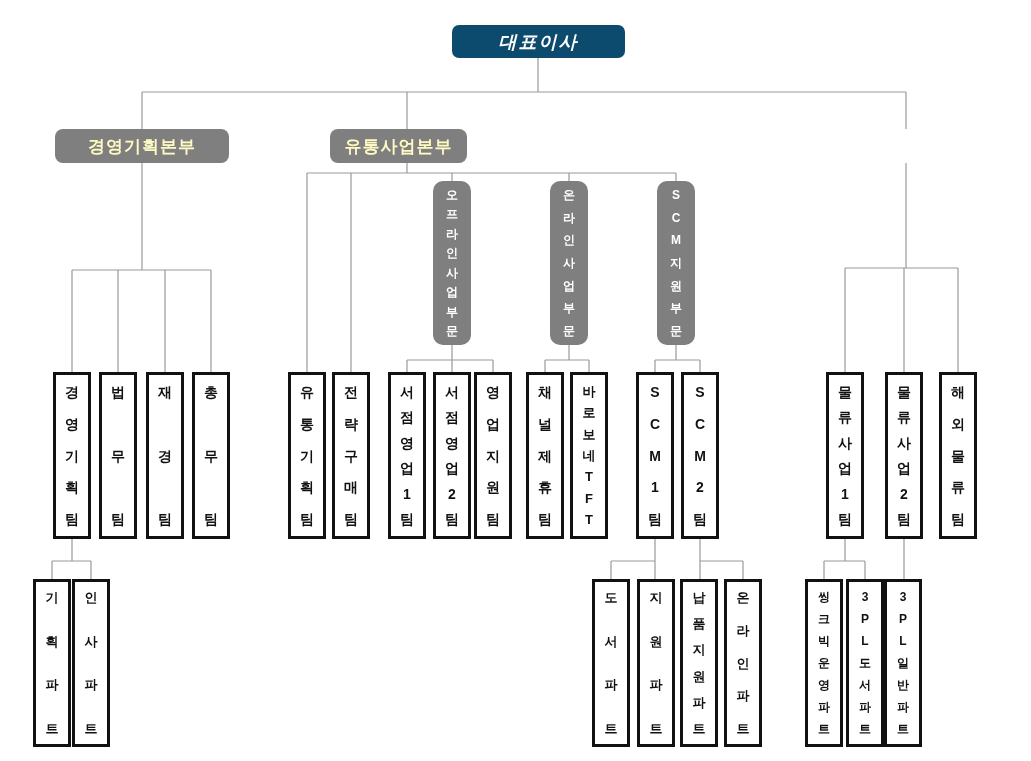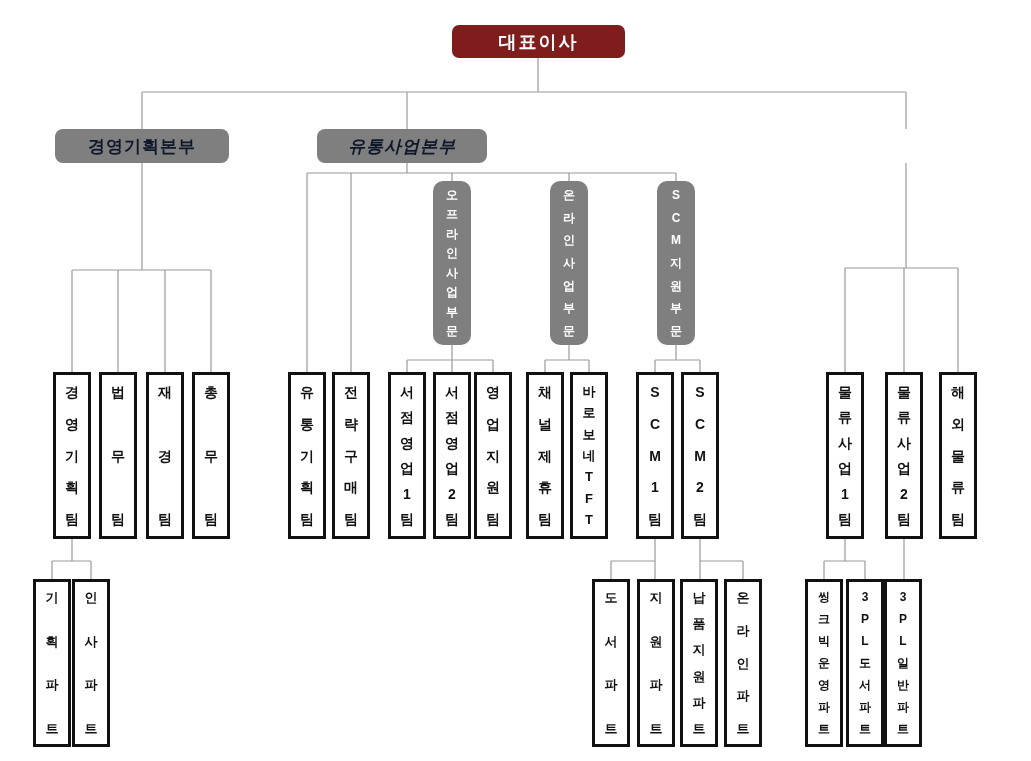--- a/index.html
+++ b/index.html
@@ -5,22 +5,22 @@
   html,body { margin:0; padding:0; background:#ffffff; }
   #canvas {
     position:relative; width:1031px; height:761px; background:#ffffff;
     font-family:"Liberation Sans", sans-serif; overflow:hidden;
   }
   #wires { position:absolute; left:0; top:0; width:1031px; height:761px; }
   .node {
     position:absolute; box-sizing:border-box; font-weight:bold;
     display:flex; align-items:center; justify-content:center;
   }
-  .filled { background:#7f7f7f; color:#0f172a; border-radius:8px; }
-  .ceo { background:#7f1d1d; color:#ffffff; border-radius:7px; font-size:18px; letter-spacing:2px; }
+  .filled { background:#7f7f7f; color:#fef9c3; border-radius:8px; }
+  .ceo { background:#0c4a6e; color:#ffffff; border-radius:7px; font-size:18px; letter-spacing:2px;font-style:italic; }
   .hdr { font-size:17px; letter-spacing:1px; }
   .v { flex-direction:column; justify-content:space-between; align-items:center; line-height:1; }
   .sector { background:#7f7f7f; color:#ffffff; border-radius:10px; font-size:12px; padding:8px 0; }
   .team { background:#ffffff; border:3px solid #111111; color:#111111; font-size:14px; padding:10px 0; }
   .part { background:#ffffff; border:3px solid #111111; color:#111111; font-size:13px; padding:9px 0; }
 </style>
 </head>
 <body>
 
 <div id="canvas">
@@ -37,21 +37,21 @@
       M655 539 V561 M611 561 H655 M611 561 V579 M655 561 V579
       M700 539 V561 M700 561 H743 M700 561 V579 M743 561 V579
       M845 539 V561 M824 561 H865 M824 561 V579 M865 561 V579
       M904 539 V579
       M906 163 V268 M845 268 H958 M845 268 V372 M904 268 V372 M958 268 V372"></path>
   </svg>
 
   <div class="node ceo" style="left:452px; top:25px; width:173px; height:33px;">대표이사</div>
 
   <div class="node filled hdr" style="left:55px; top:129px; width:174px; height:34px;">경영기획본부</div>
-  <div class="node filled hdr" style="left:317px; top:129px; width:170px; height:34px;font-style:italic;">유통사업본부</div>
+  <div class="node filled hdr" style="left:330px; top:129px; width:137px; height:34px;">유통사업본부</div>
 
   <div class="node sector v" style="left:433px; top:181px; width:38px; height:164px;">
       <span>오</span>
       <span>프</span>
       <span>라</span>
       <span>인</span>
       <span>사</span>
       <span>업</span>
       <span>부</span>
       <span>문</span>

